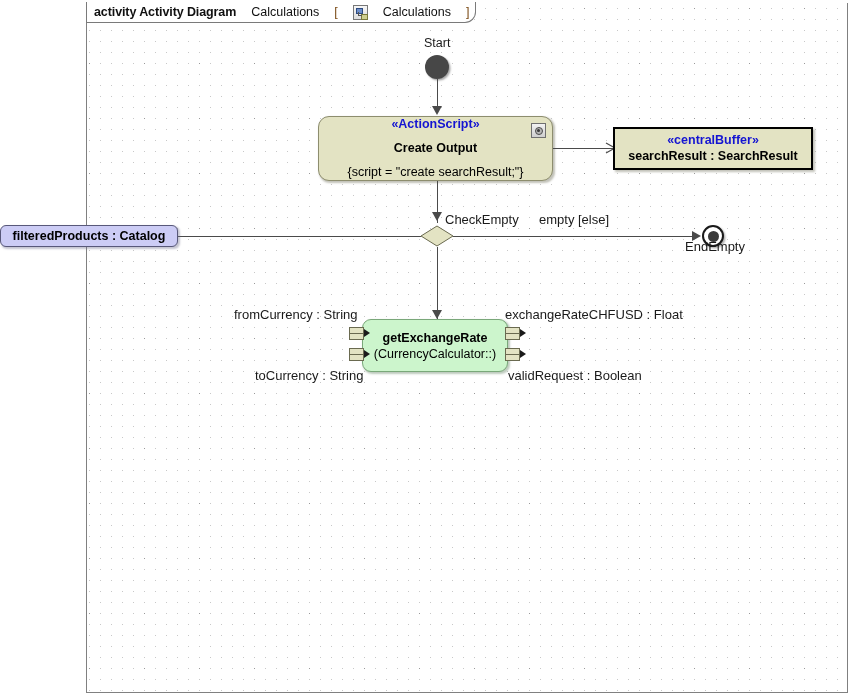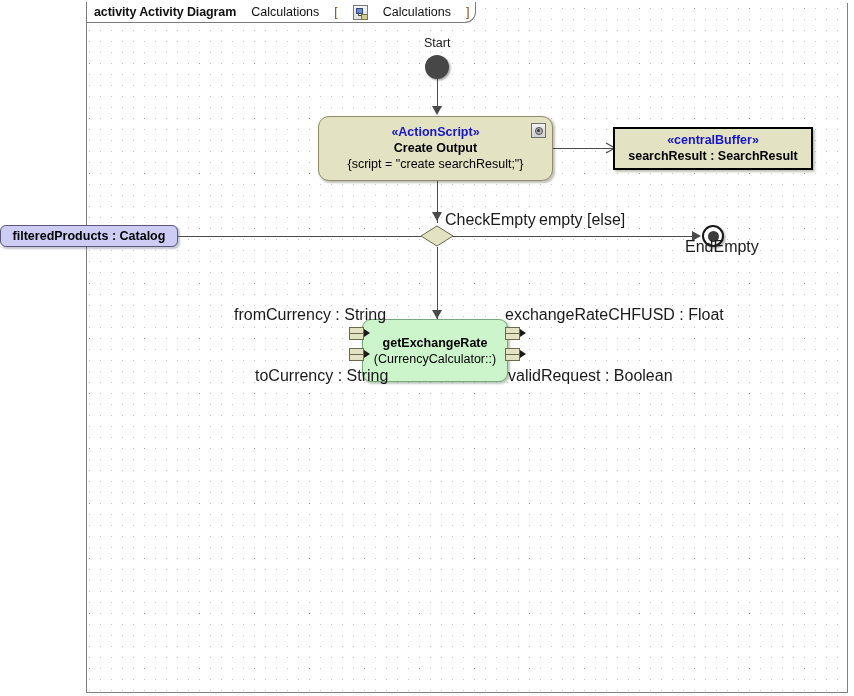--- a/index.html
+++ b/index.html
@@ -220,21 +220,21 @@
     border-bottom: 5px solid transparent;
     border-left: 9px solid #4a4a4a;
   }
   .arrow-right-open {
     position:absolute; width:14px; height:12px;
   }
 
   
   .lbl {
     position: absolute;
-    font-size: 16px; color: #1a1a1a;
+    font-size: 13px; color: #1a1a1a;
     white-space: nowrap; line-height: 14px;
   }
 </style>
 </head>
 <body>
 
 <div id="root">
 
   <div id="frame"></div>
 
@@ -251,21 +251,21 @@
     <span class="ft-ref">Calculations</span>
     <span class="ft-brk">]</span>
   </div>
 
   <div class="lbl" style="left:424px; top:36px; font-size:12.5px;">Start</div>
   <div class="initial" style="left:425px; top:55px;"></div>
 
   <div class="edge v" style="left:437px; top:79px; height:32px;"></div>
   <div class="arrow-down" style="left:432px; top:106px;"></div>
 
-  <div class="node action" style="left:318px; top:116px; width:235px; height:65px;">
+  <div class="node action" style="left:318px; top:116px; width:235px; height:65px;justify-content:space-between;">
     <div class="stereo">«ActionScript»</div>
     <div class="nodename">Create Output</div>
     <div class="nodebody">{script = "create searchResult;"}</div>
     <div class="gear-badge"></div>
   </div>
 
   <div class="edge h" style="left:553px; top:148px; width:60px;"></div>
   <svg class="arrow-right-open" style="left:604px; top:142px;" viewBox="0 0 14 12">
     <polyline points="2,1 11,6 2,11" fill="none" stroke="#4a4a4a" stroke-width="1.2"></polyline>
   </svg>
@@ -294,21 +294,21 @@
   <div class="edge h" style="left:453px; top:236px; width:245px;"></div>
   <div class="arrow-right" style="left:692px; top:231px;"></div>
   <div class="lbl" style="left:539px; top:213px;">empty [else]</div>
 
   <div class="finalnode" style="left:702px; top:225px;"></div>
   <div class="lbl" style="left:685px; top:240px;">EndEmpty</div>
 
   <div class="edge v" style="left:437px; top:247px; height:72px;"></div>
   <div class="arrow-down" style="left:432px; top:310px;"></div>
 
-  <div class="node callbeh" style="left:362px; top:319px; width:146px; height:63px;">
+  <div class="node callbeh" style="left:362px; top:319px; width:146px; height:53px;">
     <div class="nodename">getExchangeRate</div>
     <div class="nodebody">(CurrencyCalculator::)</div>
   </div>
 
   <div class="pin" style="left:349px; top:327px;"></div>
   <div class="pin-arrow" style="left:364px; top:329px;"></div>
 
   <div class="pin" style="left:349px; top:348px;"></div>
   <div class="pin-arrow" style="left:364px; top:350px;"></div>
 

